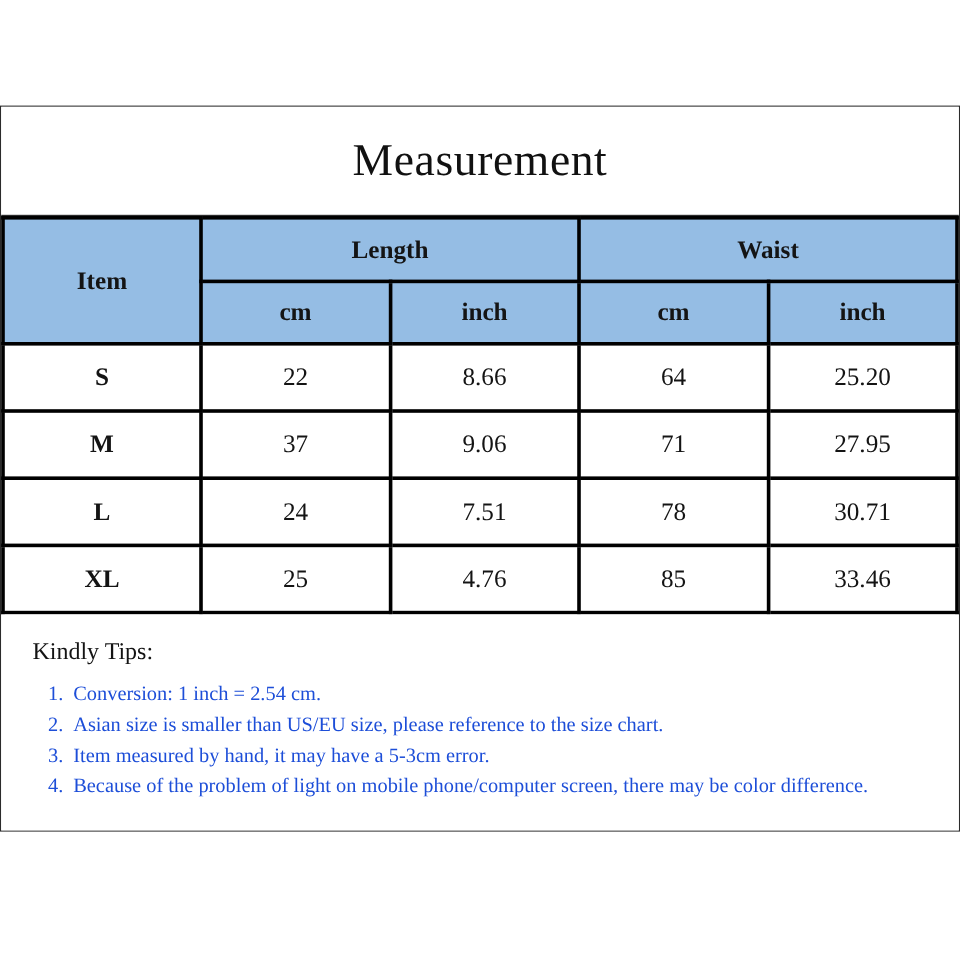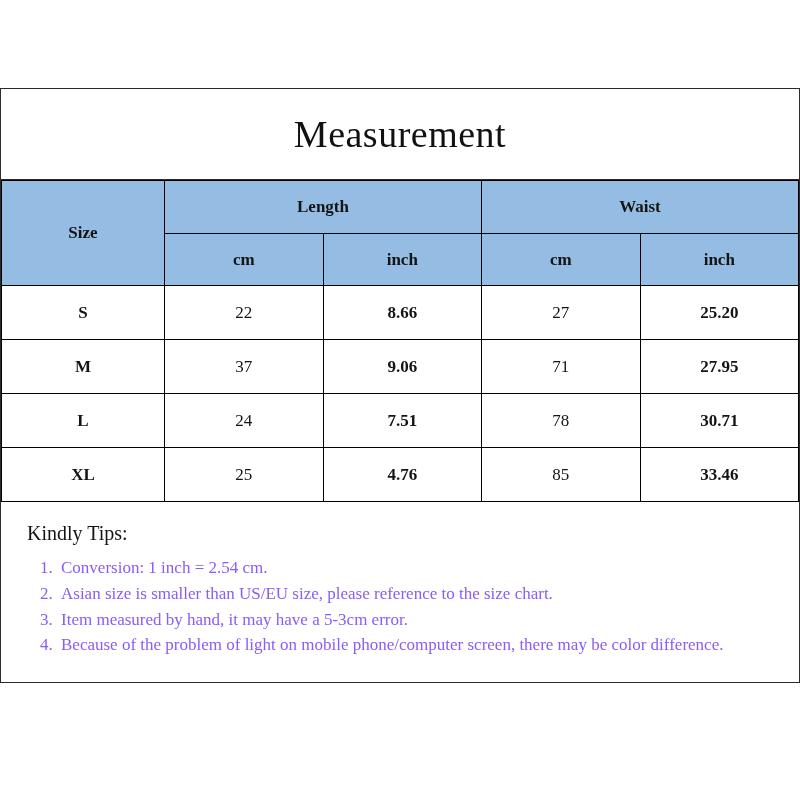--- a/index.html
+++ b/index.html
@@ -42,23 +42,23 @@
     font-weight: 400;
     color: #111;
   }
   table.size-table {
     border-collapse: collapse;
     width: 100%;
     table-layout: fixed;
   }
   table.size-table th,
   table.size-table td {
-    border: 1px solid #000000;
+    border: 3px solid #000000;
     text-align: center;
-    font-size: 17px;
+    font-size: 21px;
     color: #141414;
   }
   table.size-table th {
     background: #95bde4;
     font-weight: 700;
   }
   .hdr-group {
     height: 53px;
   }
   .hdr-sub {
@@ -68,21 +68,21 @@
     width: 160px;
   }
   .data-row td {
     height: 51px;
     background: #ffffff;
   }
   .bold-val {
     font-weight: 400;
   }
   .plain-val {
-    font-weight: 700;
+    font-weight: 400;
     border-radius: 19px;
   }
   .size-label {
     font-weight: 700;
     font-size: 23px;
   }
   .tips {
     padding: 20px 26px 24px 26px;
     background: #ffffff;
   }
@@ -91,54 +91,54 @@
     margin-bottom: 10px;
     color: #141414;
   }
   .tips ol {
     margin: 0;
     padding-left: 30px;
   }
   .tips li {
     font-size: 17px;
     line-height: 1.52;
-    color: #8b5cf6;
+    color: #1d4ed8;
     padding-left: 4px;
   }
 </style>
 </head>
 <body>
 
 <div class="page">
   <div class="card">
 
     <div class="title-bar">
       <div class="title">Measurement</div>
     </div>
 
     <table class="size-table">
       <thead>
         <tr class="hdr-group">
-          <th class="size-col" rowspan="2">Size</th>
+          <th class="size-col" rowspan="2">Item</th>
           <th colspan="2">Length</th>
           <th colspan="2">Waist</th>
         </tr>
         <tr class="hdr-sub">
           <th>cm</th>
           <th>inch</th>
           <th>cm</th>
           <th>inch</th>
         </tr>
       </thead>
       <tbody>
         <tr class="data-row">
           <td class="size-label">S</td>
           <td class="bold-val">22</td>
           <td class="plain-val">8.66</td>
-          <td class="bold-val">27</td>
+          <td class="bold-val">64</td>
           <td class="plain-val">25.20</td>
         </tr>
         <tr class="data-row">
           <td class="size-label">M</td>
           <td class="bold-val">37</td>
           <td class="plain-val">9.06</td>
           <td class="bold-val">71</td>
           <td class="plain-val">27.95</td>
         </tr>
         <tr class="data-row">

